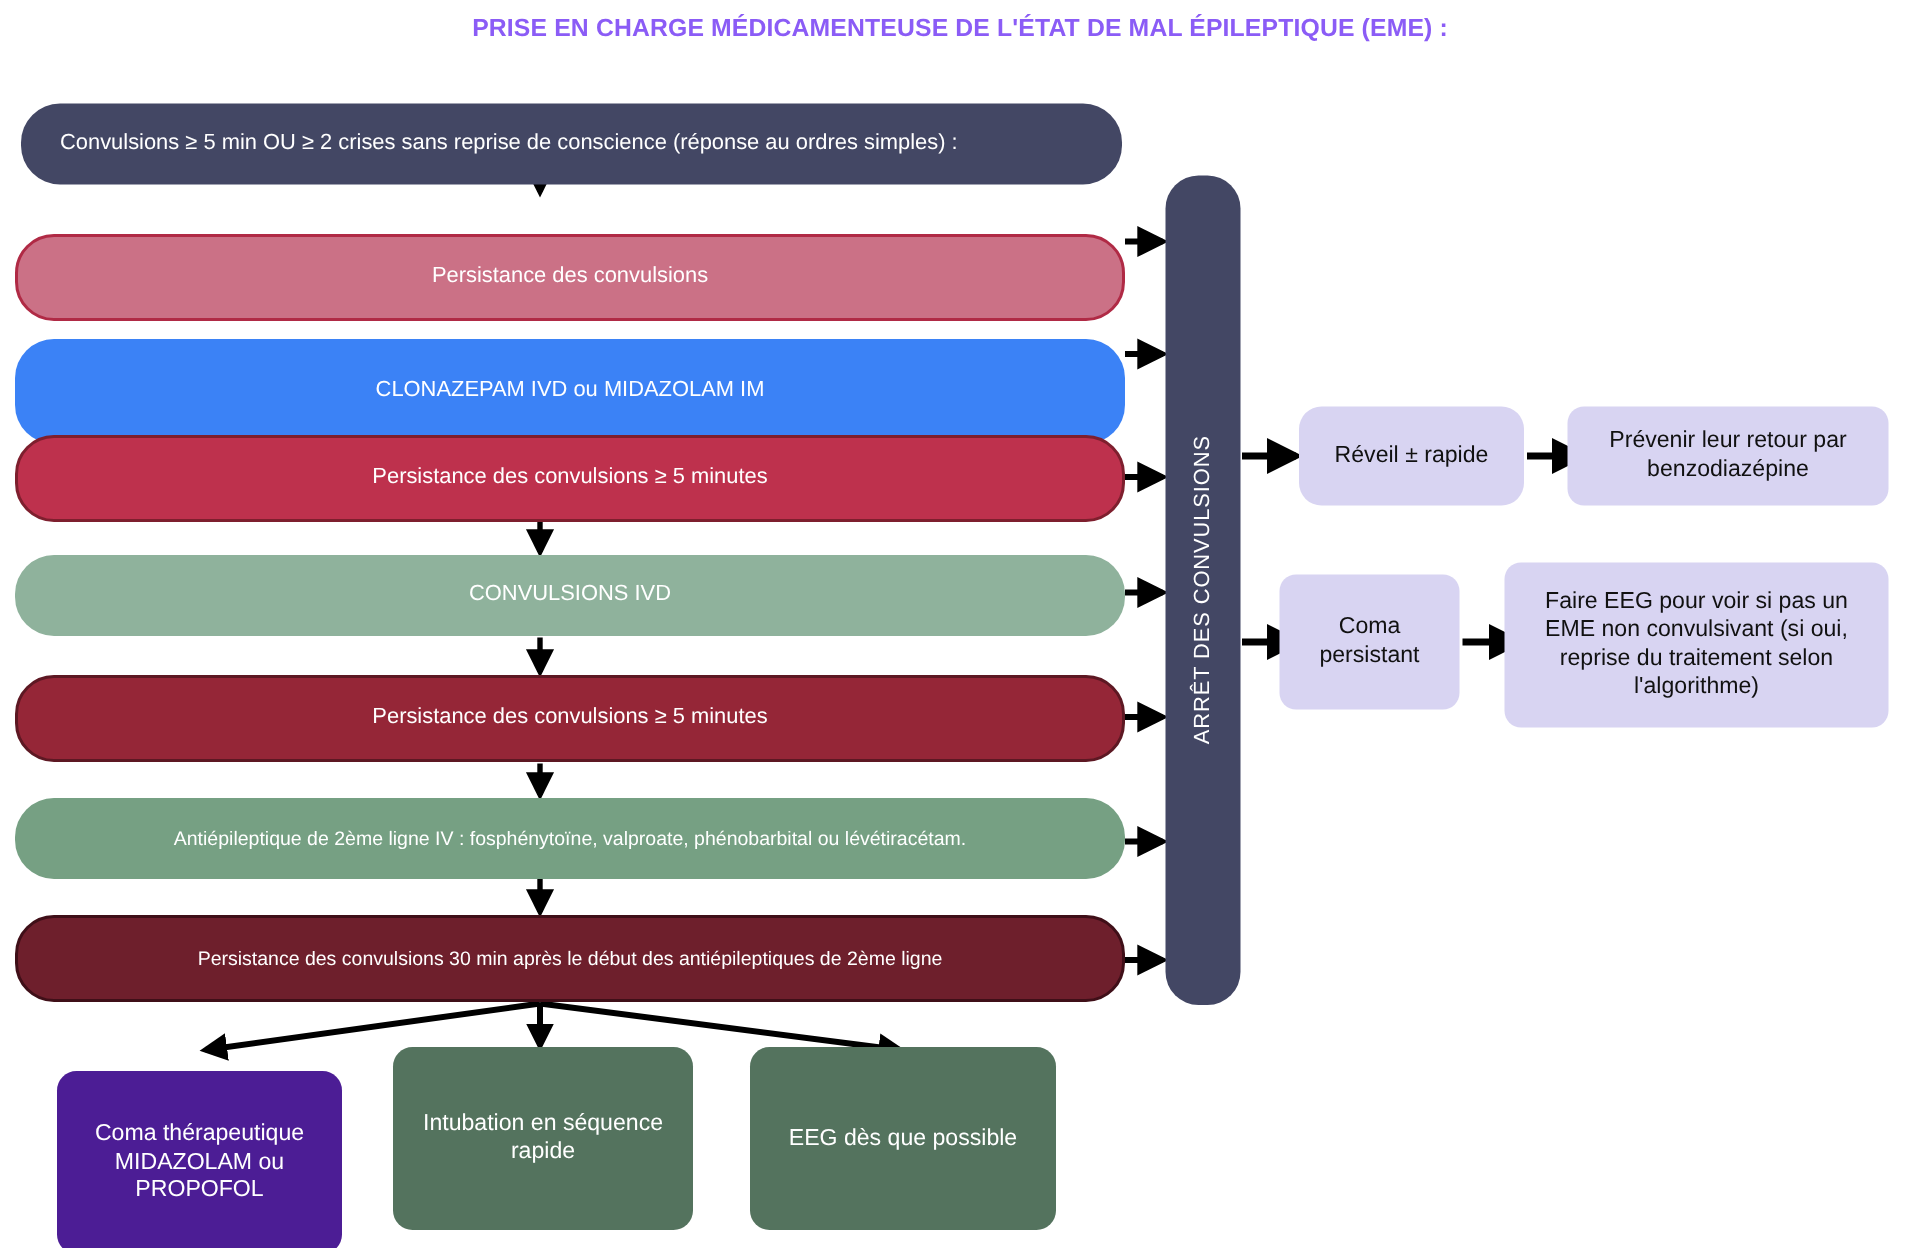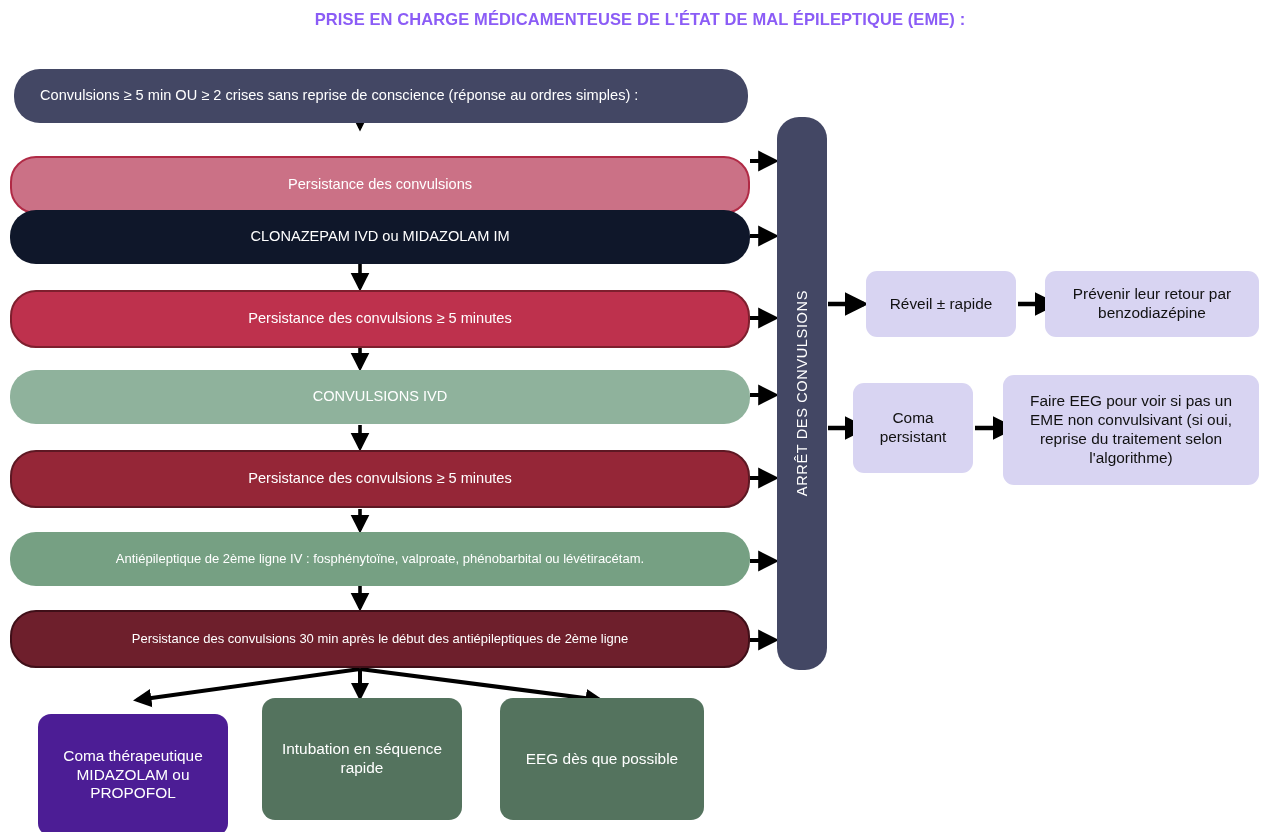--- a/index.html
+++ b/index.html
@@ -157,22 +157,22 @@
   <div class="node pill align-left fs15 txt-white" style="left:14px; top:49px; width:734px; height:54px;
               background:#434764; padding:0 26px;margin-top:20px;">
     <span>Convulsions ≥ 5 min OU ≥ 2 crises sans reprise de conscience (réponse au ordres simples) :</span>
   </div>
 
   <div class="node pill fs15 txt-white" style="left:10px; top:132px; width:740px; height:58px;
               background:#cb7186; border:2.5px solid #b02a45; padding:0 30px;margin-top:24px;">
     <span>Persistance des convulsions</span>
   </div>
 
-  <div class="node pill fs15 txt-white" style="left:10px; top:210px; width:740px; height:54px;
-              background:#0f172a; padding:0 30px;">
+  <div class="node pill fs15 txt-white" style="left:10px; top:226px; width:740px; height:70px;
+              background:#3b82f6; padding:0 30px;">
     <span>CLONAZEPAM IVD ou MIDAZOLAM IM</span>
   </div>
 
   <div class="node pill fs15 txt-white" style="left:10px; top:290px; width:740px; height:58px;
               background:#be314d; border:2.5px solid #7e1f2e; padding:0 30px;">
     <span>Persistance des convulsions ≥ 5 minutes</span>
   </div>
 
   <div class="node pill fs15 txt-white" style="left:10px; top:370px; width:740px; height:54px;
               background:#8fb29c; padding:0 30px;">
@@ -192,21 +192,21 @@
   <div class="node pill fs145 txt-white" style="left:10px; top:610px; width:740px; height:58px;
               background:#6e1f2c; border:2.5px solid #3f0f18; padding:0 24px;">
     <span>Persistance des convulsions 30 min après le début des antiépileptiques de 2ème ligne</span>
   </div>
 
   <div class="vbar" style="left:777px; top:117px; width:50px; height:553px; background:#434764;">
     <span class="vlabel">ARRÊT DES CONVULSIONS</span>
   </div>
 
   <div class="node soft fs16 txt-black" style="left:866px; top:271px; width:150px; height:66px;
-              background:#d8d4f2; padding:0 10px;">
+              background:#d8d4f2; padding:0 10px;border-radius:15px;">
     <span>Réveil ± rapide</span>
   </div>
 
   <div class="node soft fs16 txt-black" style="left:1045px; top:271px; width:214px; height:66px;
               background:#d8d4f2; padding:0 12px;">
     <span>Prévenir leur retour par benzodiazépine</span>
   </div>
 
   <div class="node soft fs16 txt-black" style="left:853px; top:383px; width:120px; height:90px;
               background:#d8d4f2; padding:0 14px;">

